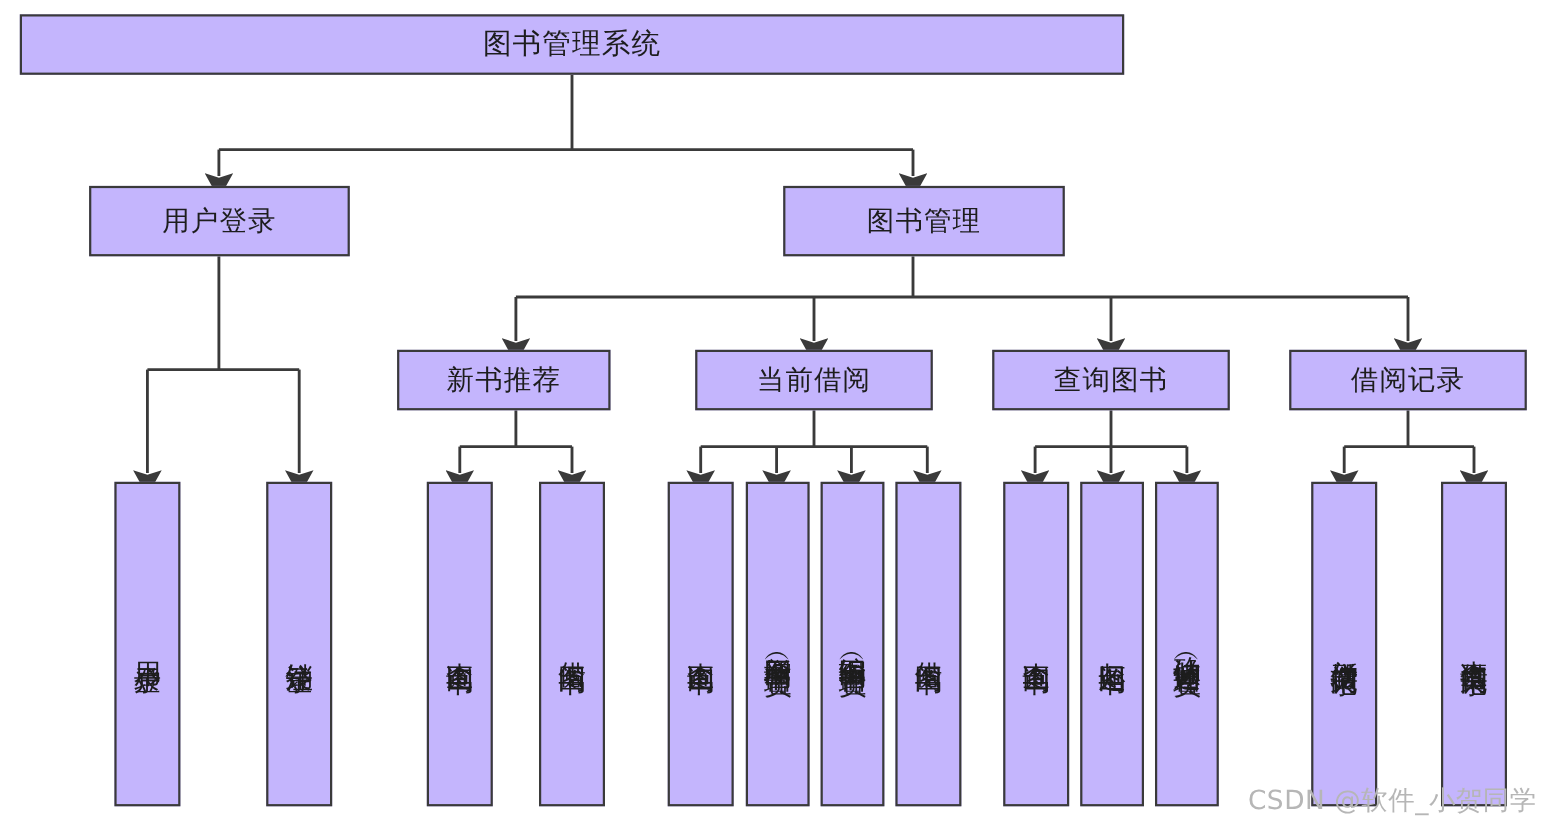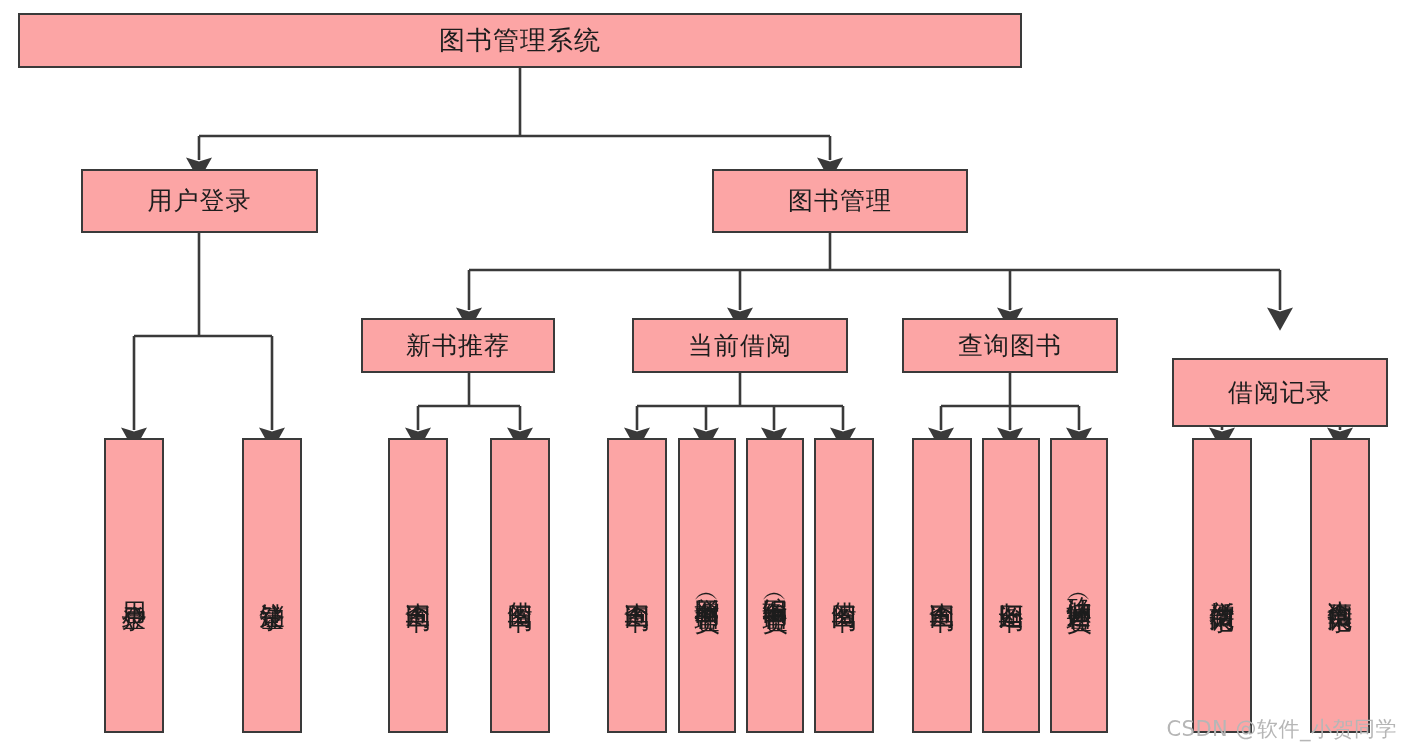--- a/index.html
+++ b/index.html
@@ -23,21 +23,21 @@
     left: 0;
     top: 0;
     width: 1405px;
     height: 747px;
     pointer-events: none;
   }
   .node {
     position: absolute;
     box-sizing: border-box;
     border: 2.5px solid #3a3a3a;
-    background: #fca5a5;
+    background: #c4b5fd;
     display: flex;
     align-items: center;
     justify-content: center;
     color: #1d1d1d;
   }
   .node.horizontal {
     font-size: 25px;
     letter-spacing: 1px;
     line-height: 1.1;
   }
@@ -55,21 +55,21 @@
   .node.vertical .vtext {
     writing-mode: vertical-rl;
     text-orientation: upright;
     display: block;
     white-space: normal;
   }
   #watermark {
     position: absolute;
     right: 8px;
     bottom: 4px;
-    font-size: 21px;
+    font-size: 24px;
     color: #b6b6b6;
     letter-spacing: 0.5px;
     white-space: nowrap;
   }
 </style>
 </head>
 <body>
 
 <div id="diagram-root">
 
@@ -124,21 +124,21 @@
   </svg>
 
   <div class="node horizontal root" style="left:18px; top:13px; width:1004px; height:55px;">图书管理系统</div>
 
   <div class="node horizontal" style="left:81px; top:169px; width:237px; height:64px;">用户登录</div>
   <div class="node horizontal" style="left:712px; top:169px; width:256px; height:64px;">图书管理</div>
 
   <div class="node horizontal" style="left:361px; top:318px; width:194px; height:55px;">新书推荐</div>
   <div class="node horizontal" style="left:632px; top:318px; width:216px; height:55px;">当前借阅</div>
   <div class="node horizontal" style="left:902px; top:318px; width:216px; height:55px;">查询图书</div>
-  <div class="node horizontal" style="left:1172px; top:318px; width:216px; height:69px;margin-top:40px;">借阅记录</div>
+  <div class="node horizontal" style="left:1172px; top:318px; width:216px; height:55px;">借阅记录</div>
 
   <div class="node vertical" style="left:104px; top:438px; width:60px; height:295px;">
     <span class="vtext">用户登录</span>
   </div>
   <div class="node vertical" style="left:242px; top:438px; width:60px; height:295px;">
     <span class="vtext">注销登录</span>
   </div>
 
   <div class="node vertical" style="left:388px; top:438px; width:60px; height:295px;">
     <span class="vtext">查询图书</span>

